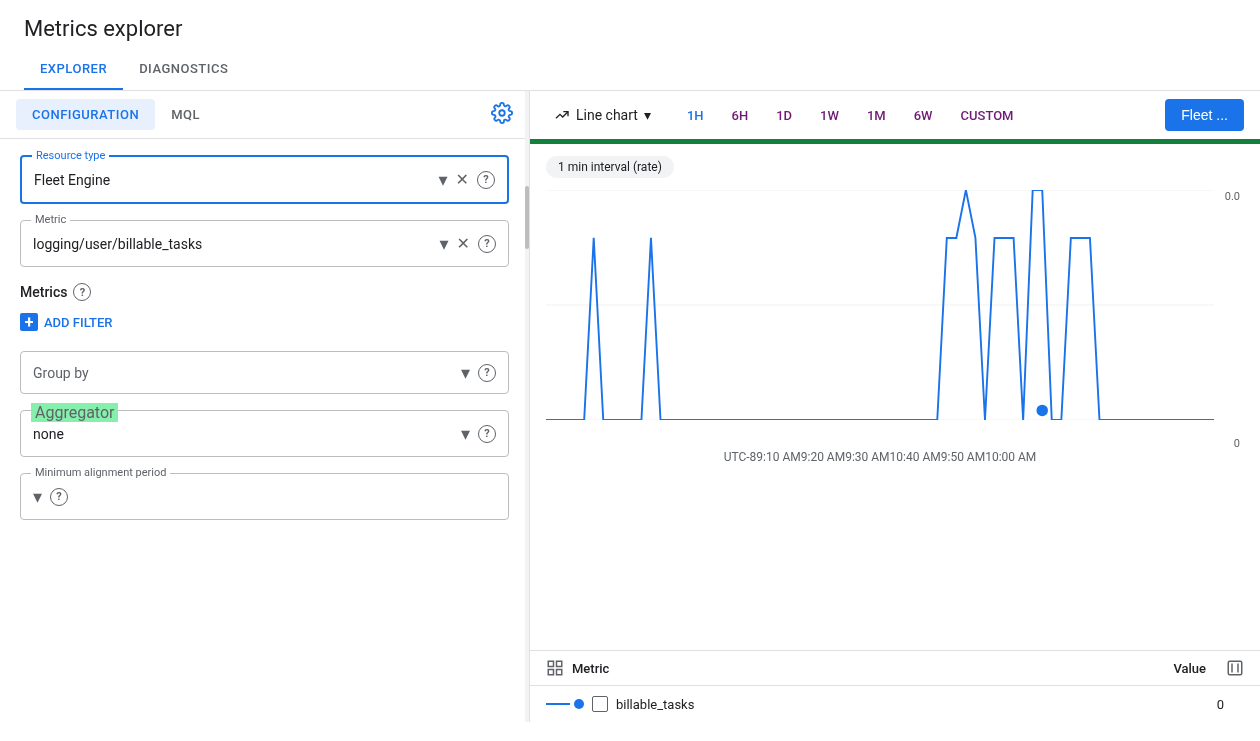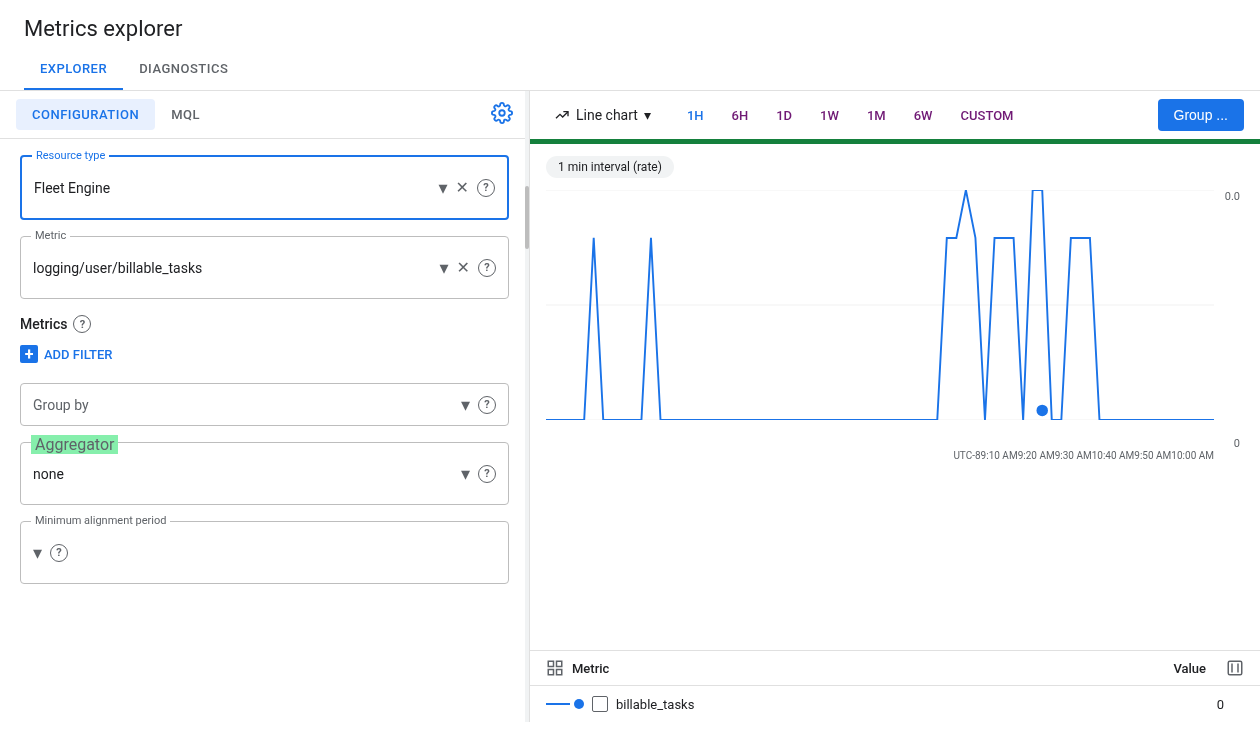--- a/index.html
+++ b/index.html
@@ -16,21 +16,21 @@
     
     .left-panel { width: 530px; min-width: 530px; border-right: 1px solid #e0e0e0; overflow-y: auto; position: relative; }
 
     .tab-bar { display: flex; align-items: center; padding: 8px 16px; border-bottom: 1px solid #e0e0e0; }
     .tab { padding: 8px 16px; font-size: 13px; font-weight: 500; cursor: pointer; border-radius: 4px; color: #5f6368; letter-spacing: 0.5px; text-transform: uppercase; }
     .tab.active { color: #1a73e8; background: #e8f0fe; }
     .tab-settings { margin-left: auto; color: #5f6368; cursor: pointer; }
 
     .left-content { padding: 16px 20px; }
     .field-label { font-size: 11px; color: #1a73e8; margin-bottom: 2px; position: absolute; top: -8px; left: 10px; background: #fff; padding: 0 4px; }
-    .field-wrapper { position: relative; border: 2px solid #1a73e8; border-radius: 4px; padding: 20px 12px; display: flex; align-items: center; }
+    .field-wrapper { position: relative; border: 2px solid #1a73e8; border-radius: 4px; padding: 12px 12px; display: flex; align-items: center; }
     .field-wrapper.secondary { border: 1px solid #bdbdbd; }
     .field-wrapper.secondary .field-label { color: #5f6368; }
     .field-value { flex: 1; font-size: 14px; color: #202124; }
     .field-icons { display: flex; align-items: center; gap: 8px; }
     .field-icon { color: #5f6368; cursor: pointer; font-size: 18px; }
 
     .section-label { font-size: 14px; font-weight: 500; color: #202124; margin-bottom: 8px; display: flex; align-items: center; gap: 6px; }
     .help-icon { width: 18px; height: 18px; border-radius: 50%; border: 1.5px solid #5f6368; color: #5f6368; font-size: 11px; font-weight: 700; display: flex; align-items: center; justify-content: center; cursor: pointer; flex-shrink: 0; }
 
     .add-filter-btn { display: flex; align-items: center; gap: 6px; color: #1a73e8; font-size: 13px; font-weight: 500; cursor: pointer; padding: 4px 0; }
@@ -182,21 +182,21 @@
       <div class="time-btns">
         <div class="time-btn active">1H</div>
         <div class="time-btn">6H</div>
         <div class="time-btn">1D</div>
         <div class="time-btn">1W</div>
         <div class="time-btn">1M</div>
         <div class="time-btn">6W</div>
         <div class="time-btn">CUSTOM</div>
       </div>
 
-      <button class="save-btn">Group ...</button>
+      <button class="save-btn">Fleet ...</button>
     </div>
 
     <div class="chart-area">
       <div class="interval-badge">1 min interval (rate)</div>
 
       
       <div class="chart-container">
 
         <div style="position:absolute;right:4px;top:0;font-size:11px;color:#5f6368;">0.0</div>
         <div style="position:absolute;right:4px;bottom:0;font-size:11px;color:#5f6368;">0</div>
@@ -207,21 +207,21 @@
           <line x1="0" y1="120" x2="700" y2="120" stroke="#e0e0e0" stroke-width="0.5"></line>
           <line x1="0" y1="240" x2="700" y2="240" stroke="#e0e0e0" stroke-width="0.5"></line>
 
           <polyline points="0,240 30,240 40,240 50,50 60,240 70,240 80,240 100,240 110,50 120,240 130,240 140,240 150,240 160,240 170,240 180,240 190,240 200,240 210,240 220,240 230,240 240,240 250,240 260,240 270,240 280,240 290,240 300,240 310,240 320,240 330,240 340,240 350,240 360,240 370,240 380,240 390,240 400,240 410,240 420,50 430,50 440,0 450,50 460,240 470,50 480,50 490,50 500,240 510,0 520,0 530,240 540,240 550,50 560,50 570,50 580,240 590,240 600,240 610,240 620,240 630,240 640,240 650,240 660,240 670,240 680,240 690,240 700,240" fill="none" stroke="#1a73e8" stroke-width="2"></polyline>
 
           <circle cx="520" cy="230" r="6" fill="#1a73e8"></circle>
         </svg>
       </div>
 
       
-      <div style="display:flex;justify-content:flex-end;padding:0 0 0 0;font-size:10px;color:#5f6368;width:calc(100% - 30px);">
+      <div style="display:flex;justify-content:center;padding:0 0 0 0;font-size:12px;color:#5f6368;width:calc(100% - 30px);">
         <span>UTC-8</span>
         <span>9:10 AM</span>
         <span>9:20 AM</span>
         <span>9:30 AM</span>
         <span>10:40 AM</span>
         <span>9:50 AM</span>
         <span>10:00 AM</span>
       </div>
 
     </div>

